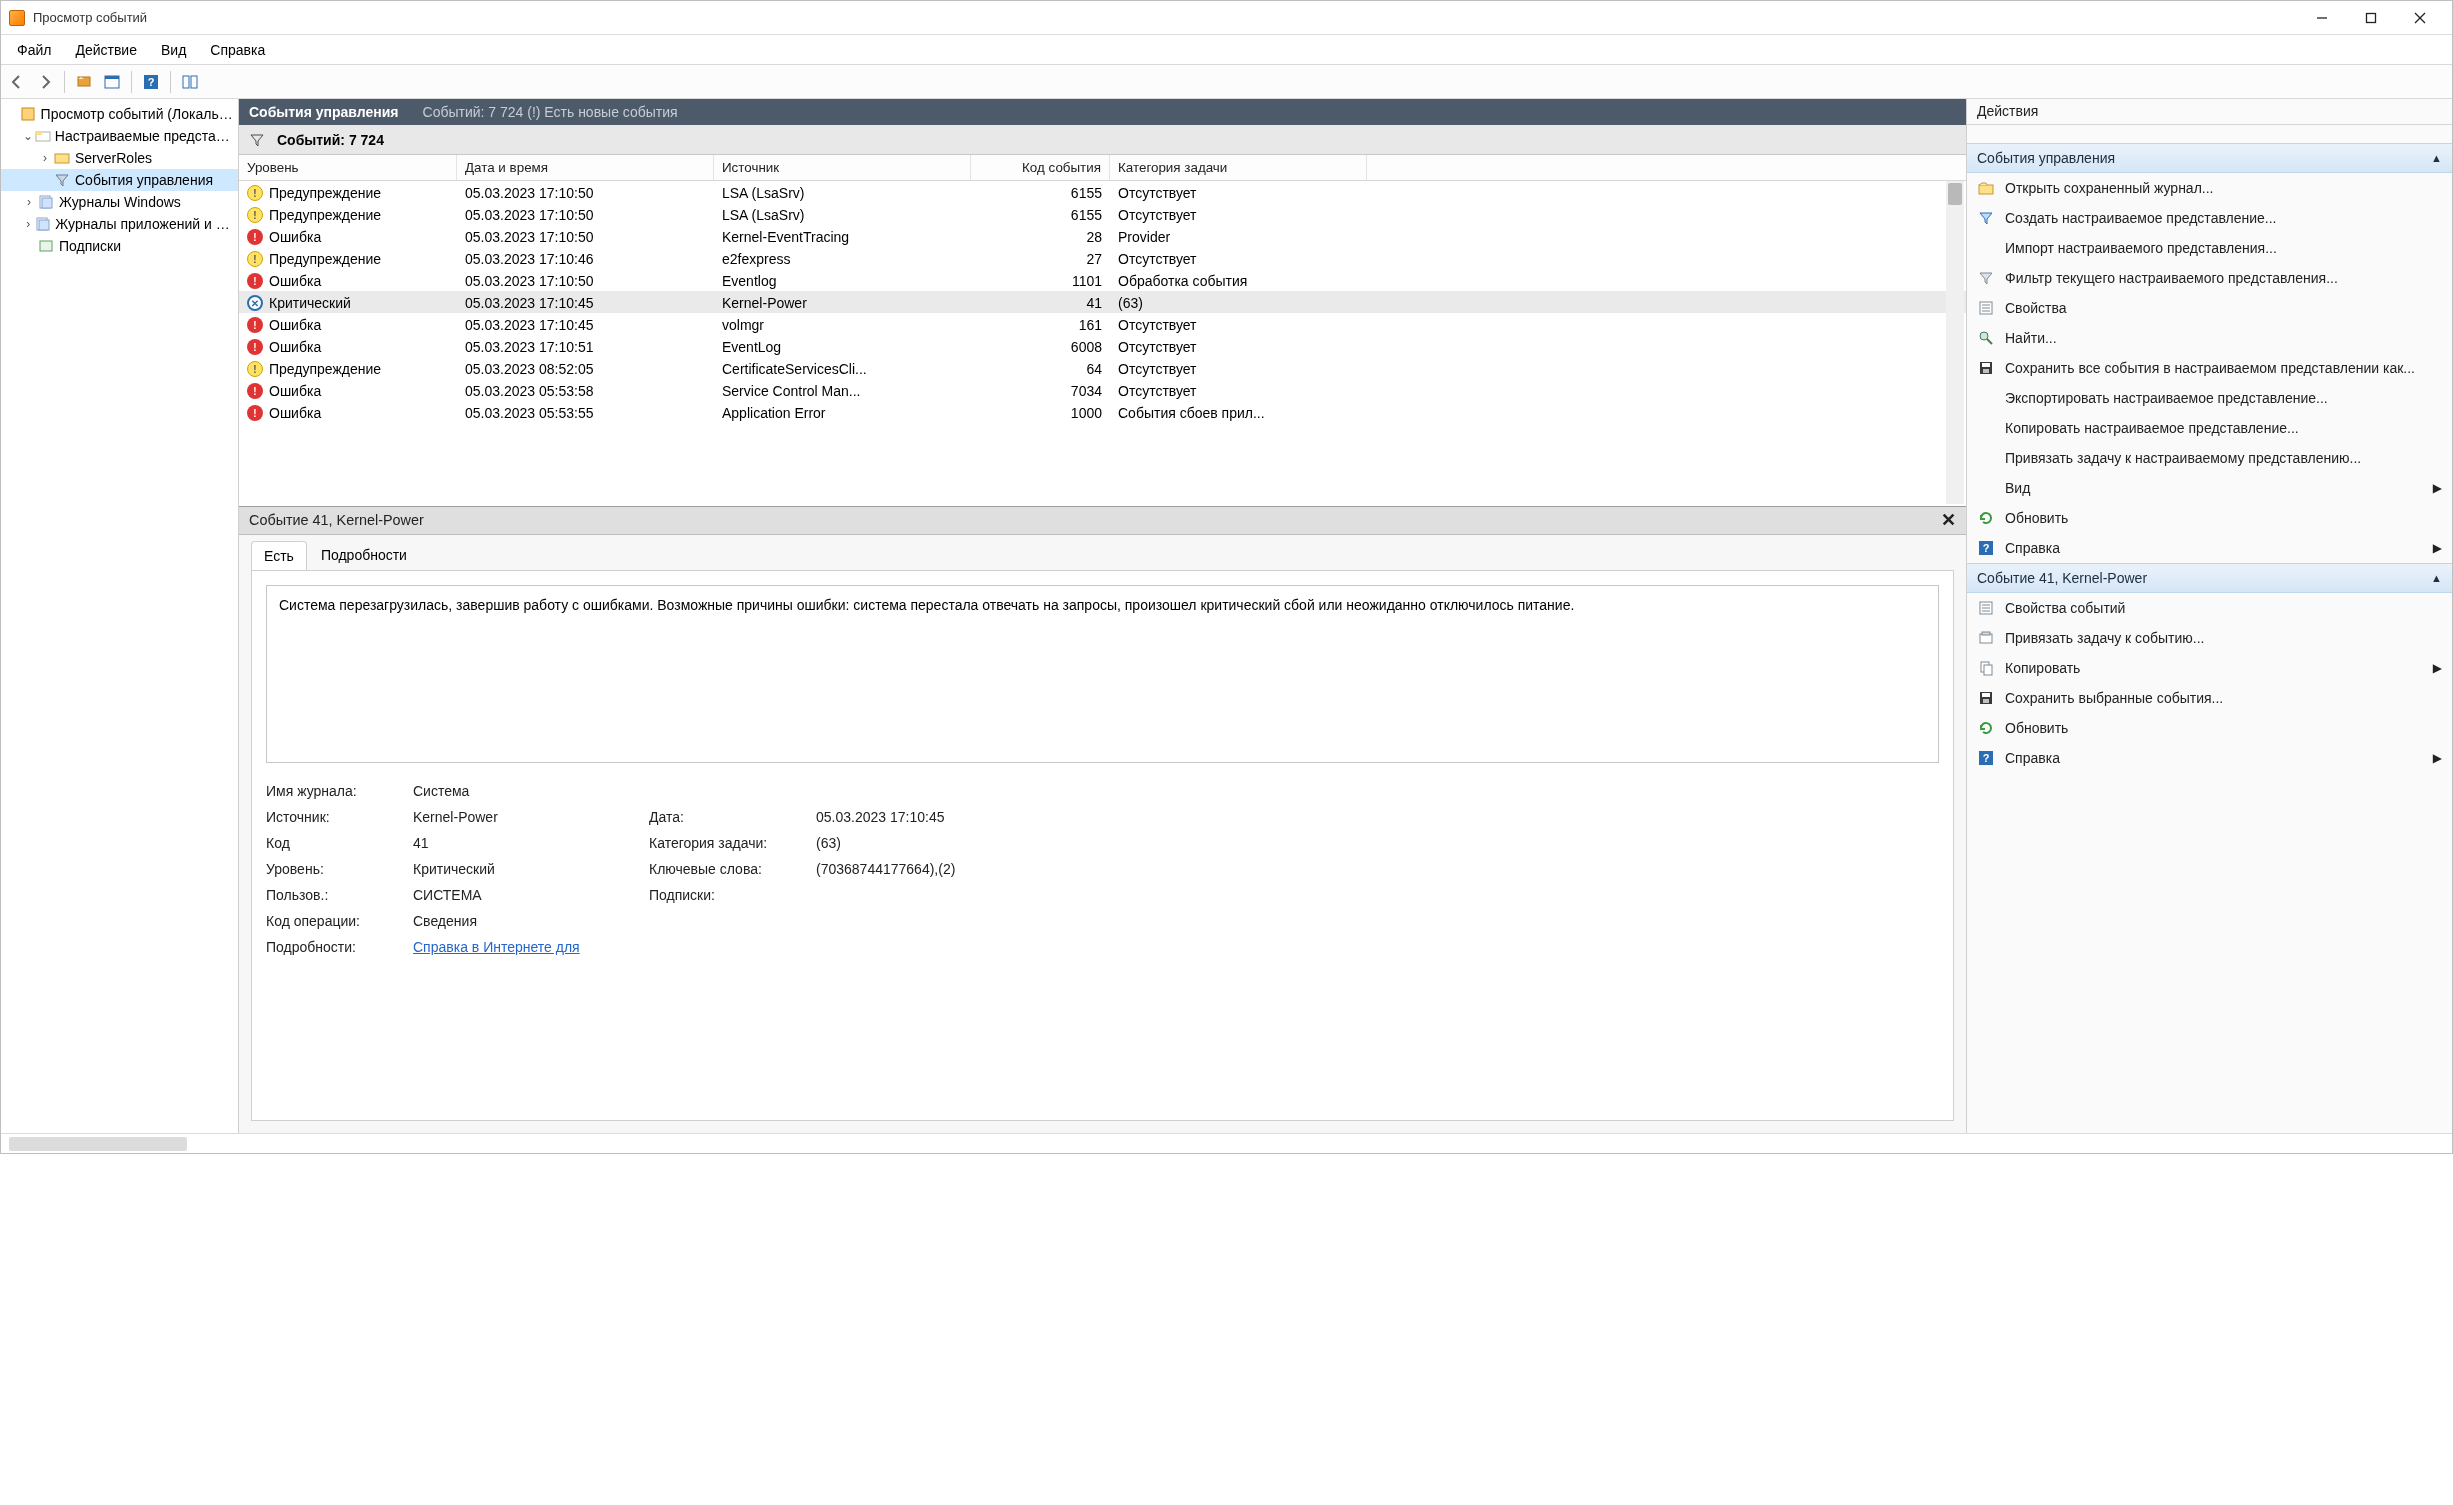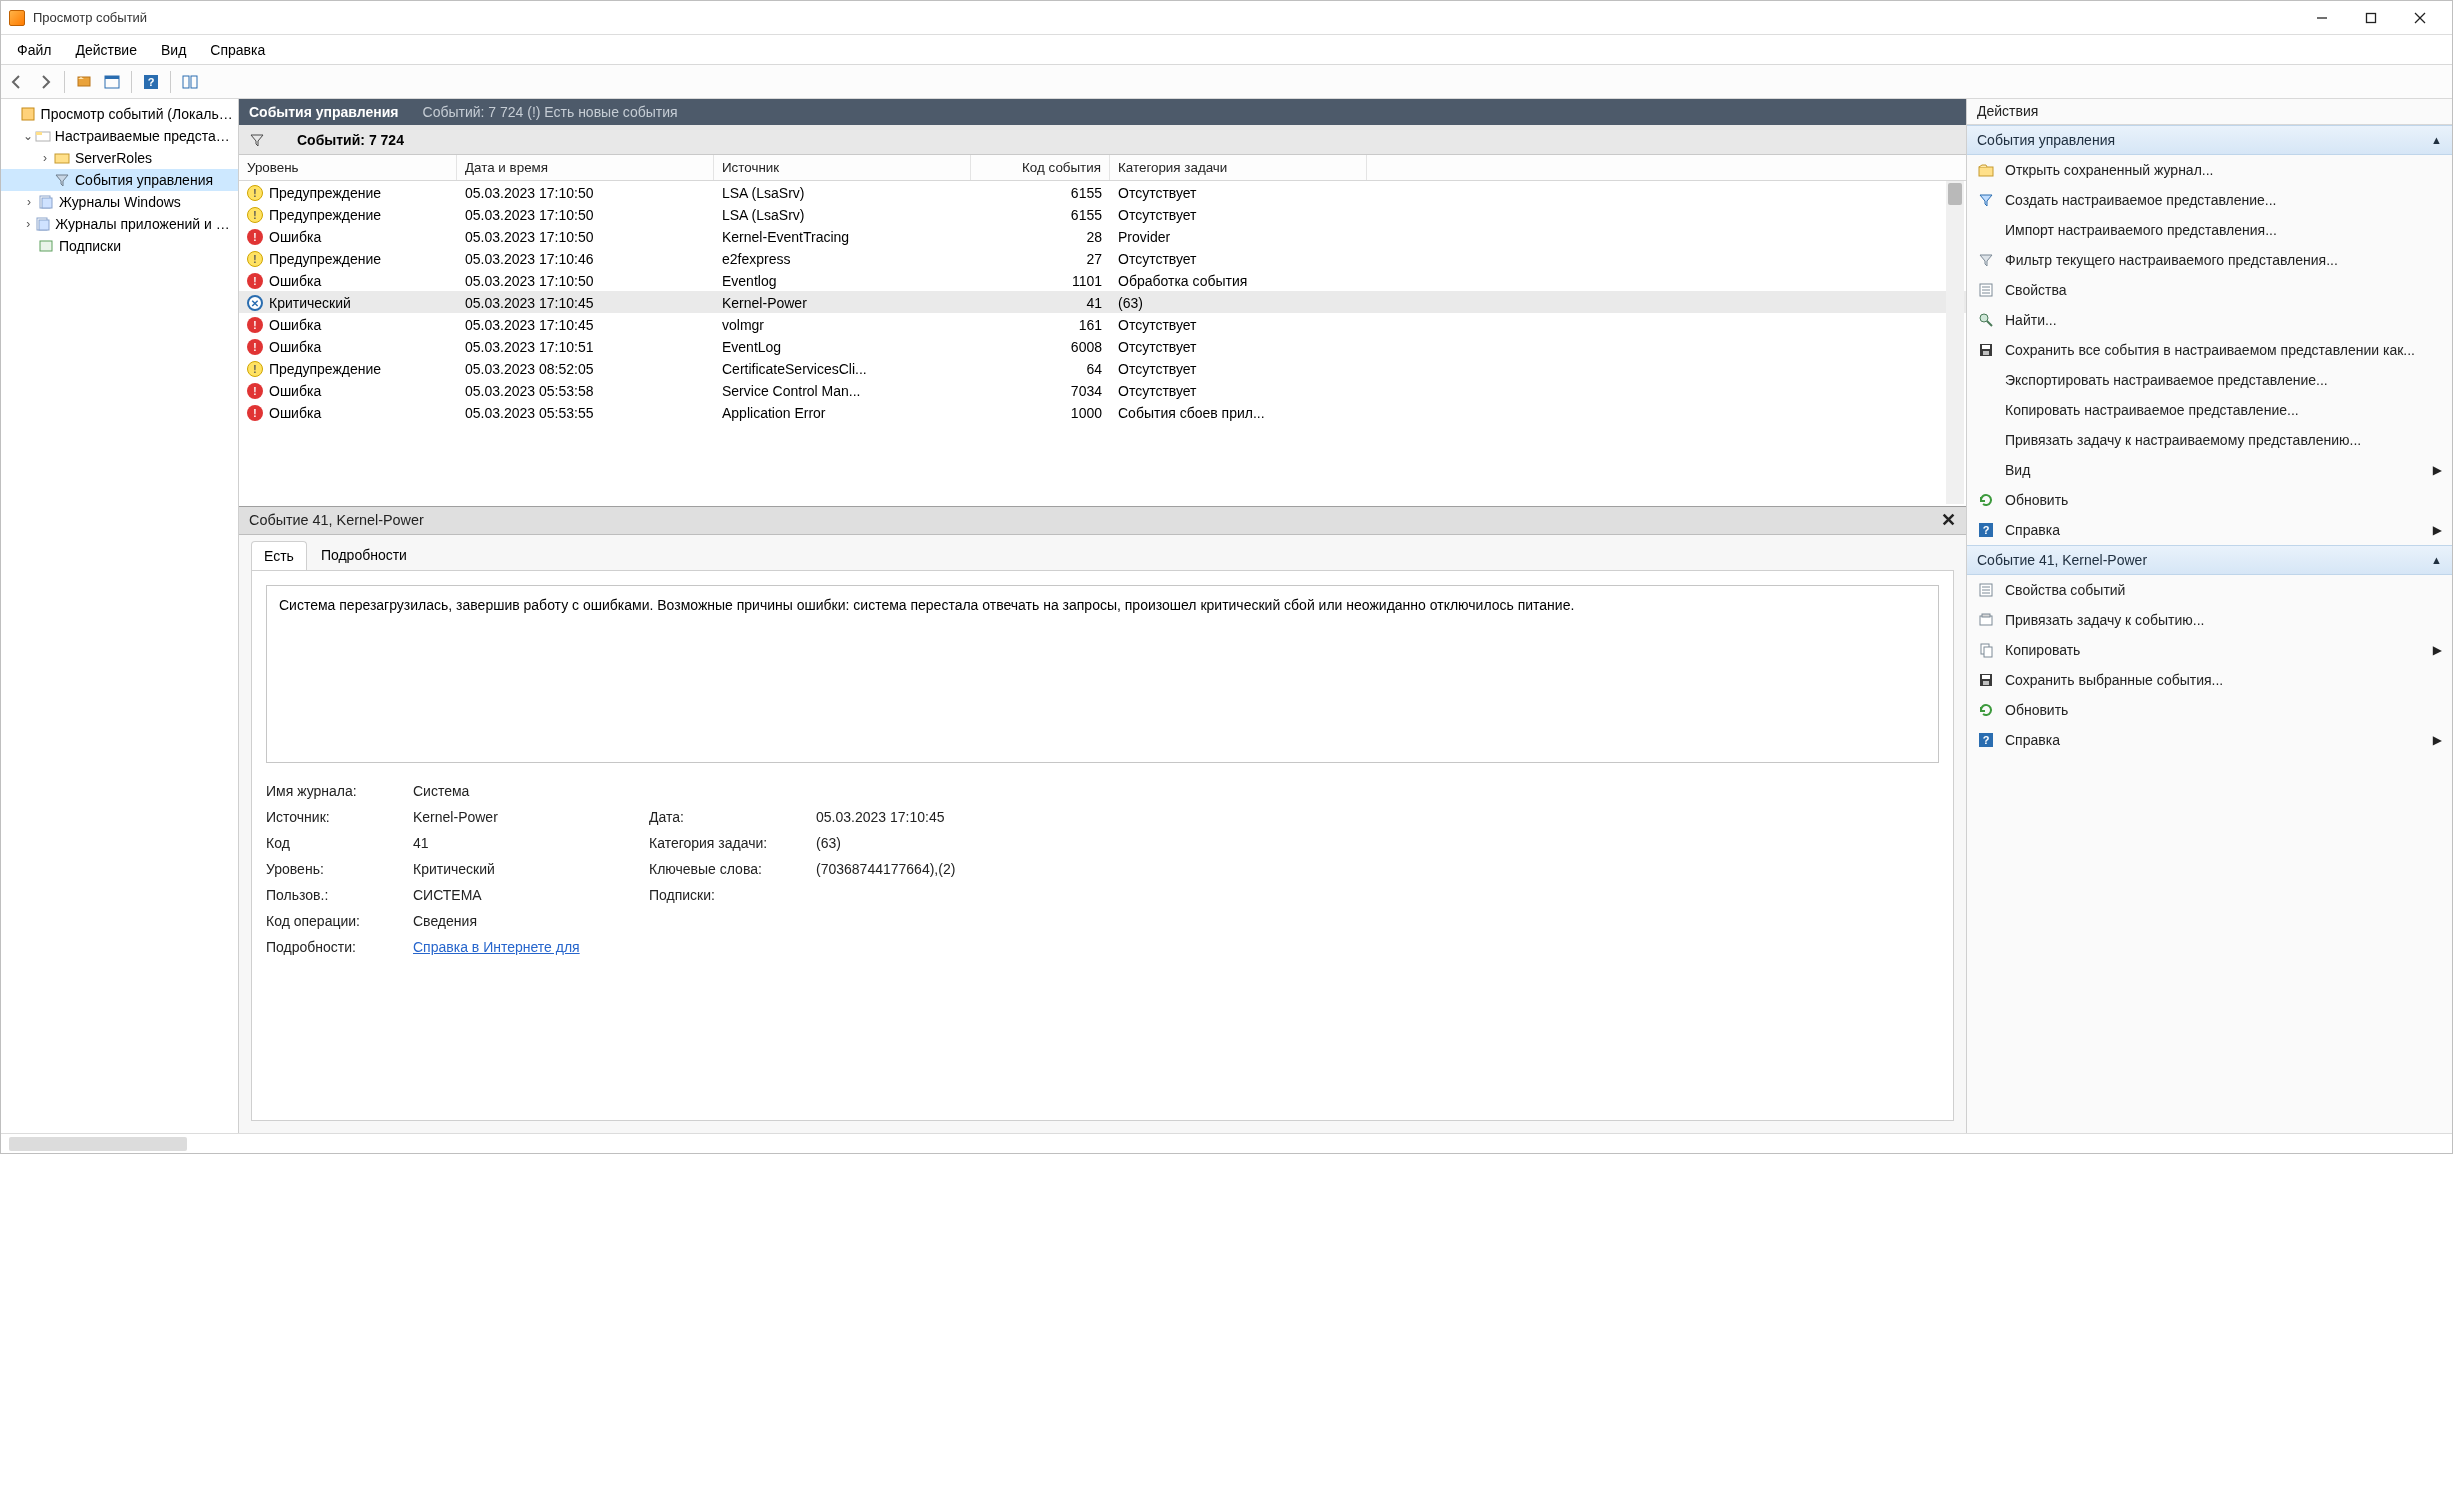--- a/index.html
+++ b/index.html
@@ -27,21 +27,21 @@
   .tree-toggle { width:16px; text-align:center; color:#555; cursor:default; font-size:12px; }
   .tree-icon { width:18px; height:18px; margin-right:4px; display:flex; align-items:center; justify-content:center; }
   .tree-label { overflow:hidden; text-overflow:ellipsis; }
   .indent-0 { padding-left:4px; }
   .indent-1 { padding-left:20px; }
   .indent-2 { padding-left:36px; }
 
   .center-panel { flex:1; display:flex; flex-direction:column; min-width:0; border-right:1px solid #cfcfcf; }
   .center-header { height:26px; display:flex; align-items:center; padding:0 10px; gap:24px; background:#4d5a6a; color:#fff; font-size:14px; }
   .center-header .subtle { color:#c6cdd5; }
-  .filter-bar { height:30px; display:flex; align-items:center; padding:4px 10px; gap:32px; background:#e8e8e8; border-bottom:1px solid #c9c9c9; font-size:14px; font-weight:600; }
+  .filter-bar { height:30px; display:flex; align-items:center; padding:4px 10px; gap:12px; background:#e8e8e8; border-bottom:1px solid #c9c9c9; font-size:14px; font-weight:600; }
   .grid-wrap { position:relative; flex:0 0 34%; min-height:0; border-bottom:1px solid #9f9f9f; }
   .grid { height:100%; overflow:hidden; display:flex; flex-direction:column; }
   .grid-head, .grid-row { display:grid; grid-template-columns: 218px 257px 257px 139px 257px; }
   .grid-head { height:26px; background:#fdfdfd; border-bottom:1px solid #d7d7d7; font-size:13.4px; color:#222; }
   .grid-head .gh, .grid-row .gc { padding:4px 8px; display:flex; align-items:center; }
   .grid-head .gh { border-right:1px solid #e4e4e4; }
   .grid-body { flex:1; overflow:hidden; font-size:14px; }
   .grid-row { height:22px; }
   .grid-row.selected { background:#eaeaea; }
   .gc.right { justify-content:flex-end; }
@@ -58,21 +58,21 @@
   .tabs { display:flex; gap:2px; padding:6px 12px 0 12px; }
   .tab { padding:6px 12px; font-size:14px; border-top-left-radius:4px; border-top-right-radius:4px; }
   .tab.active { background:#fff; border:1px solid #cfcfcf; border-bottom:none; }
   .detail-body { flex:1; margin:0 12px 12px 12px; background:#fff; border:1px solid #cfcfcf; padding:14px; display:flex; flex-direction:column; overflow:auto; }
   .desc-box { border:1px solid #c6c6c6; padding:10px 12px; height:178px; font-size:14px; line-height:1.35; overflow:auto; }
   .detail-grid { margin-top:20px; display:grid; grid-template-columns: 129px 218px 149px 257px; row-gap:10px; column-gap:18px; font-size:14px; }
   .detail-grid .dl { color:#222; }
   .detail-grid .dv { color:#222; }
   .detail-grid a { color:#2665cc; text-decoration:underline; }
 
-  .actions-panel { width:485px; display:flex; flex-direction:column; background:#fafafa; }
+  .actions-panel { width:485px; display:flex; flex-direction:column; background:#fafafa;gap:18px; }
   .actions-ttl { height:26px; padding:4px 10px; font-size:14px; color:#222; border-bottom:1px solid #d7d7d7; }
   .actions-scroll { flex:1; overflow:auto; }
   .section-h { display:flex; align-items:center; padding:6px 10px; background:linear-gradient(#e9f2fb,#d6e6f6); border-top:1px solid #bfd5ea; border-bottom:1px solid #bfd5ea; font-size:14px; color:#203040; }
   .section-h .chev { margin-left:auto; font-size:11px; }
   .action-item { display:flex; align-items:center; height:30px; padding:0 10px; gap:10px; font-size:14px; color:#222; }
   .action-item .chev { margin-left:auto; font-size:12px; color:#222; }
   .ai-icon { width:18px; height:18px; display:flex; align-items:center; justify-content:center; font-size:13px; }
 
   .status-scroll { height:20px; border-top:1px solid #dcdcdc; background:#fff; display:flex; align-items:center; padding:0 8px; }
   .hscroll { width:178px; height:14px; background:#dcdcdc; border-radius:2px; }

